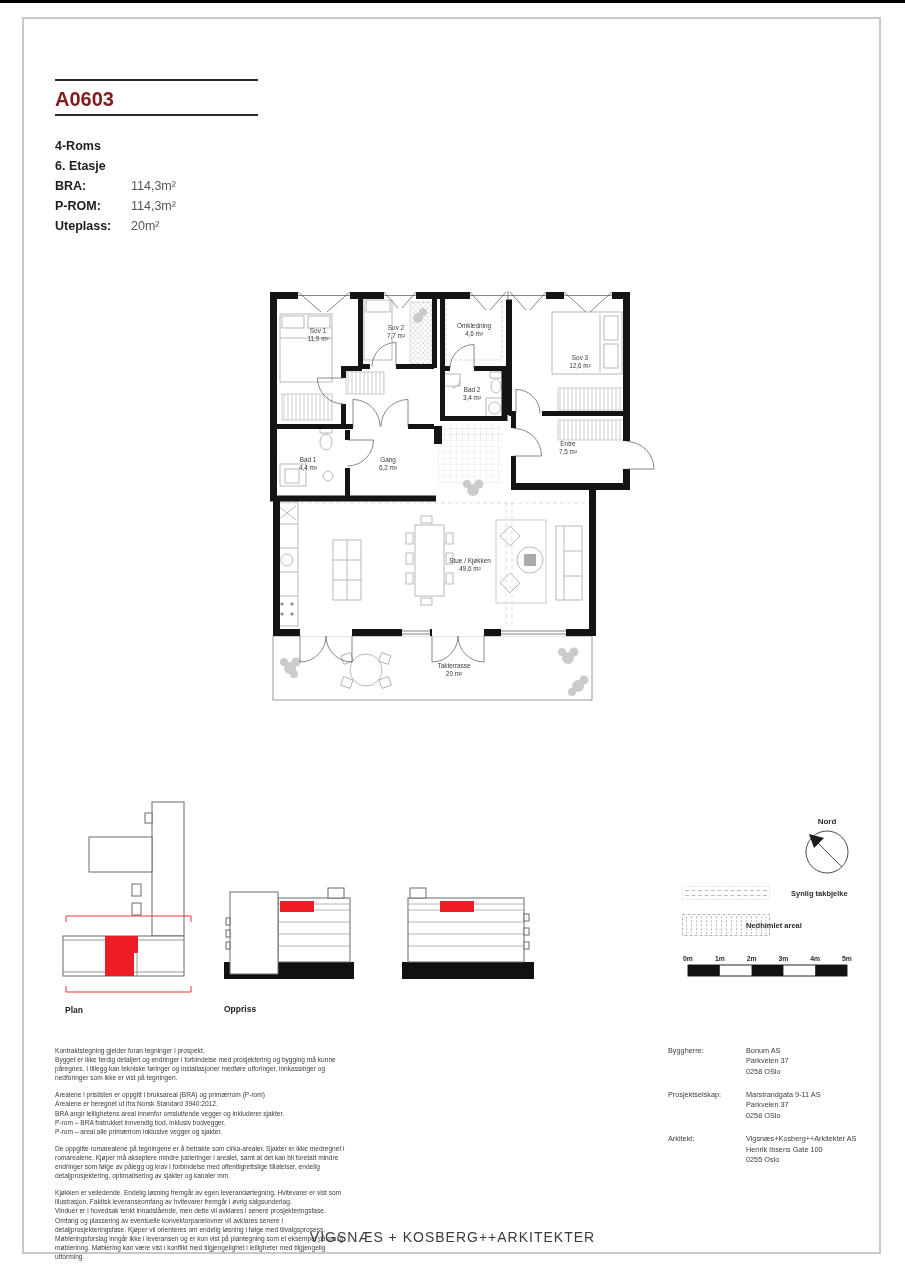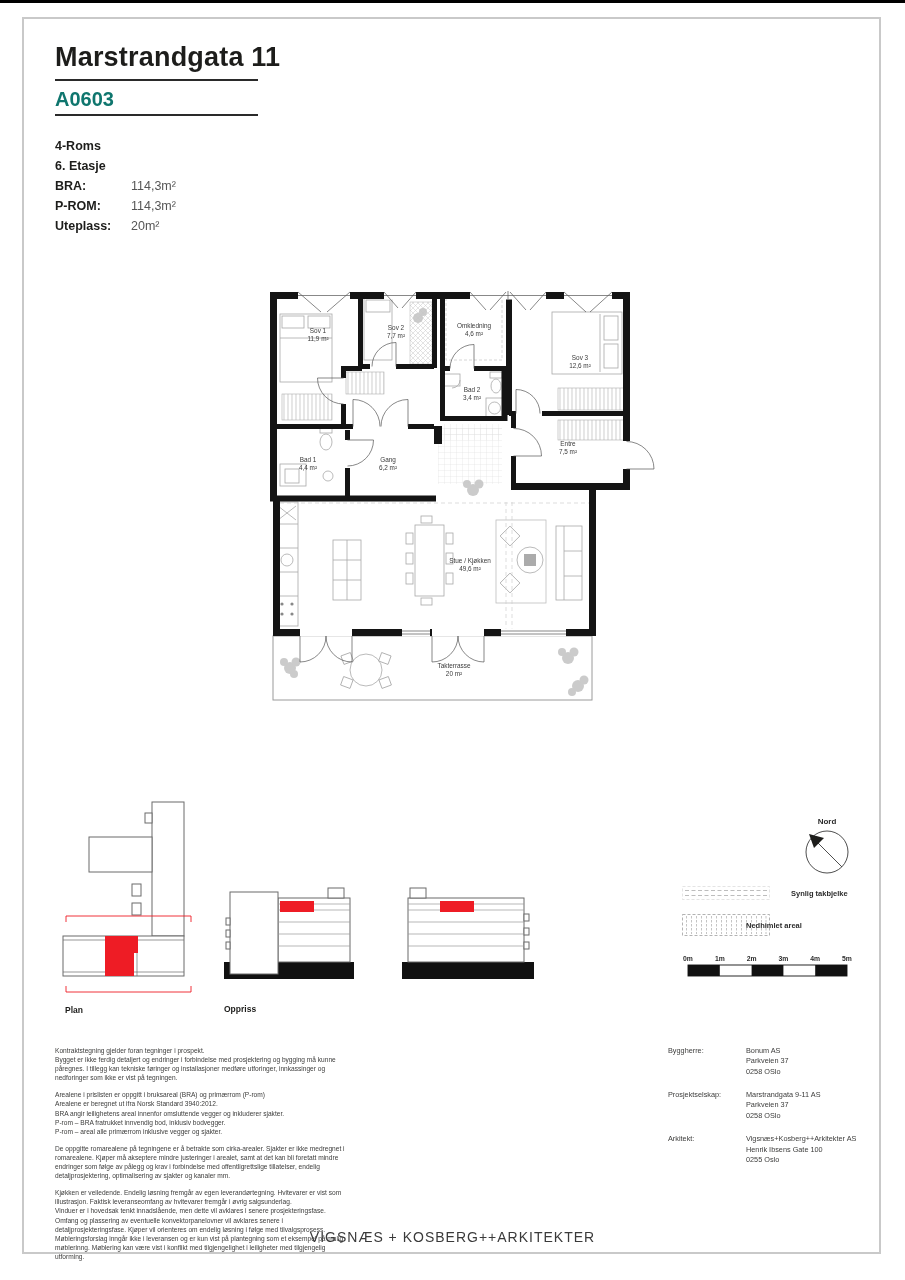--- a/index.html
+++ b/index.html
@@ -2,21 +2,21 @@
 <html><head>
 <meta charset="utf-8">
 <style>
   html,body{margin:0;padding:0;background:#fff;}
   body{font-family:"Liberation Sans", sans-serif;color:#1d1d1b;}
   .page{position:relative;width:905px;height:1280px;background:#fff;overflow:hidden;}
   .topstrip{position:absolute;left:0;top:0;width:905px;height:3px;background:#000;}
   .frame{position:absolute;left:22px;top:17px;width:859px;height:1237px;border:2px solid #c9c9c9;box-sizing:border-box;}
   .title{position:absolute;left:55px;top:42px;font-size:27px;font-weight:600;letter-spacing:.2px;color:#1d1d1b;}
   .rule1{position:absolute;left:55px;top:79px;width:203px;height:2px;background:#2a2a2a;}
-  .unit{position:absolute;left:55px;top:88px;font-size:20px;font-weight:700;color:#0f766e;}
+  .unit{position:absolute;left:55px;top:88px;font-size:20px;font-weight:700;color:#7f1d1d;}
   .rule2{position:absolute;left:55px;top:114px;width:203px;height:1.5px;background:#2a2a2a;}
   .facts{position:absolute;left:55px;top:136px;font-size:12.5px;line-height:20px;}
   .facts .row{display:flex;}
   .facts .lab{font-weight:700;width:76px;color:#1d1d1b;}
   .facts .val{color:#565656;}
   .plansvg{position:absolute;left:258px;top:278px;}
   .keysvg{position:absolute;left:48px;top:788px;}
   .oppsvg{position:absolute;left:222px;top:882px;}
   .nordsvg{position:absolute;left:796px;top:812px;}
   .sw1{position:absolute;left:682px;top:886px;}
@@ -32,21 +32,20 @@
   .footer{position:absolute;left:0;top:1229px;width:905px;text-align:center;font-size:14px;letter-spacing:1px;color:#3a3a3a;}
   svg text{font-family:"Liberation Sans", sans-serif;}
 </style>
 </head>
 <body>
 
 <div class="page">
   <div class="topstrip"></div>
   <div class="frame"></div>
 
-  <div class="title">Marstrandgata 11</div>
   <div class="rule1"></div>
   <div class="unit">A0603</div>
   <div class="rule2"></div>
 
   <div class="facts">
     <div class="row">
         <span class="lab">4-Roms</span>
       </div>
     <div class="row">
         <span class="lab">6. Etasje</span>

